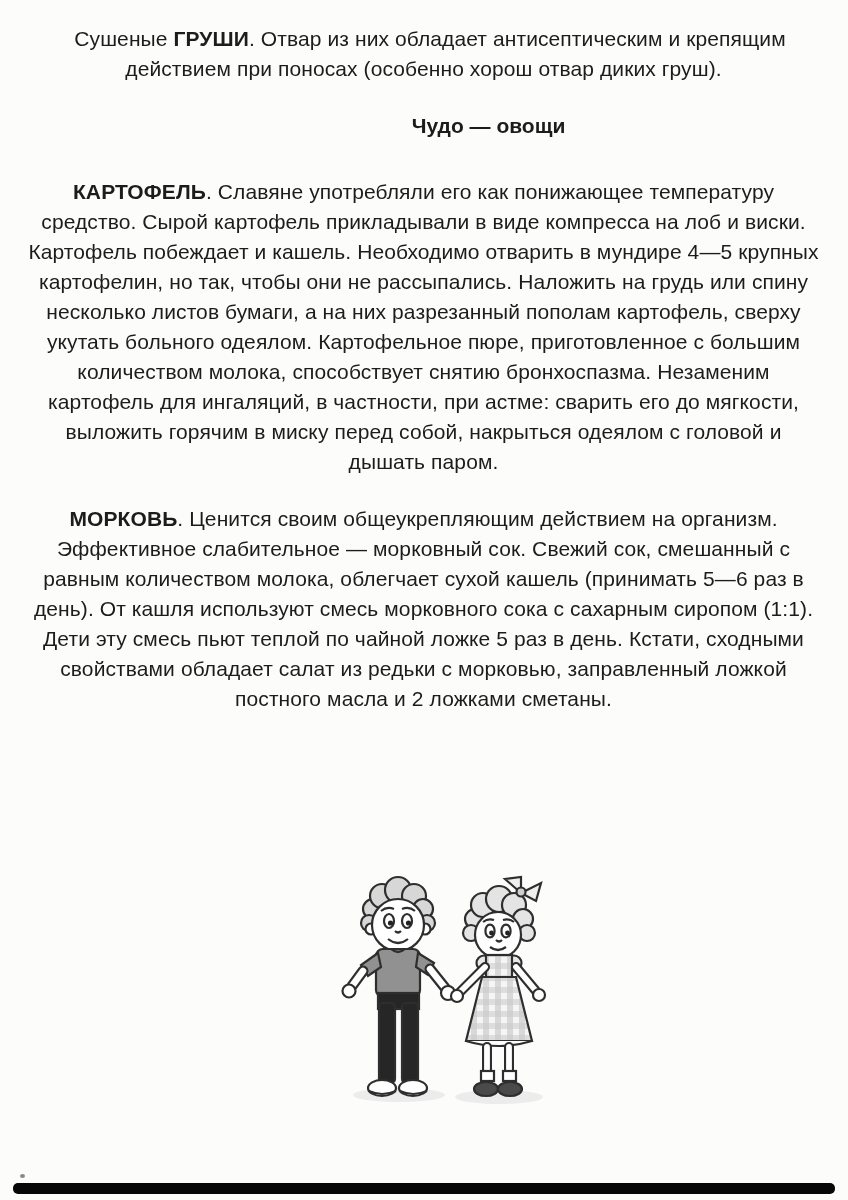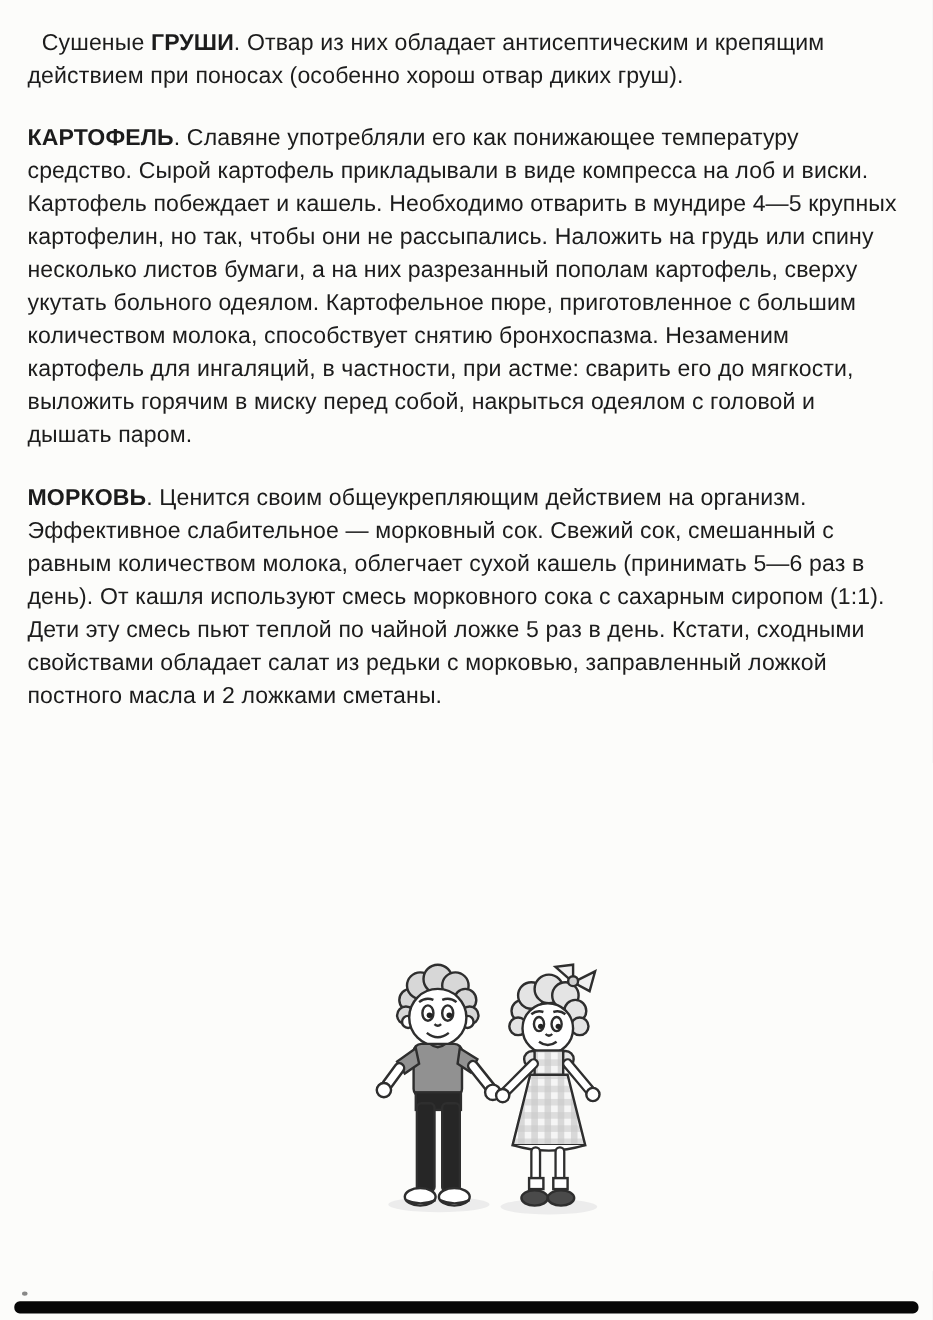--- a/index.html
+++ b/index.html
@@ -5,20 +5,21 @@
   html, body { margin:0; padding:0; background:#e9e9e9; }
   .page {
     position: relative;
     width: 848px;
     height: 1200px;
     margin: 0 auto;
     background: #fcfcfa;
     font-family: "Liberation Sans", sans-serif;
     color: #1c1c1c;
     overflow: hidden;
+    text-align: center;
   }
   .text-block {
     position: absolute;
     left: 25px;
     right: 26px;
     top: 24px;
   }
   p.para {
     margin: 0 0 27px 0;
     font-size: 21px;
@@ -67,20 +68,21 @@
 </head>
 <body>
 
 <div class="page">
 
   <div class="text-block">
 
     <p class="para para-pears"><span>Сушеные </span><b>ГРУШИ</b><span>. Отвар из них обладает антисептическим и крепящим действием при поносах (особенно хорош отвар диких груш).</span></p>
 
 
+    <div class="section-heading">Чудо — овощи</div>
 
     <p class="para"><b>КАРТОФЕЛЬ</b><span>. Славяне употребляли его как понижающее температуру средство. Сырой картофель прикладывали в виде компресса на лоб и виски. Картофель побеждает и кашель. Необходимо отварить в мундире 4—5 крупных картофелин, но так, чтобы они не рассыпались. Наложить на грудь или спину несколько листов бумаги, а на них разрезанный пополам картофель, сверху укутать больного одеялом. Картофельное пюре, приготовленное с большим количеством молока, способствует снятию бронхоспазма. Незаменим картофель для ингаляций, в частности, при астме: сварить его до мягкости, выложить горячим в миску перед собой, накрыться одеялом с головой и дышать паром.</span></p>
 
     <p class="para"><b>МОРКОВЬ</b><span>. Ценится своим общеукрепляющим действием на организм. Эффективное слабительное — морковный сок. Свежий сок, смешанный с равным количеством молока, облегчает сухой кашель (принимать 5—6 раз в день). От кашля используют смесь морковного сока с сахарным сиропом (1:1). Дети эту смесь пьют теплой по чайной ложке 5 раз в день. Кстати, сходными свойствами обладает салат из редьки с морковью, заправленный ложкой постного масла и 2 ложками сметаны.</span></p>
 
   </div>
 
   <div class="illustration-wrap">
     <svg viewBox="0 0 260 300" width="260" height="300">
 

